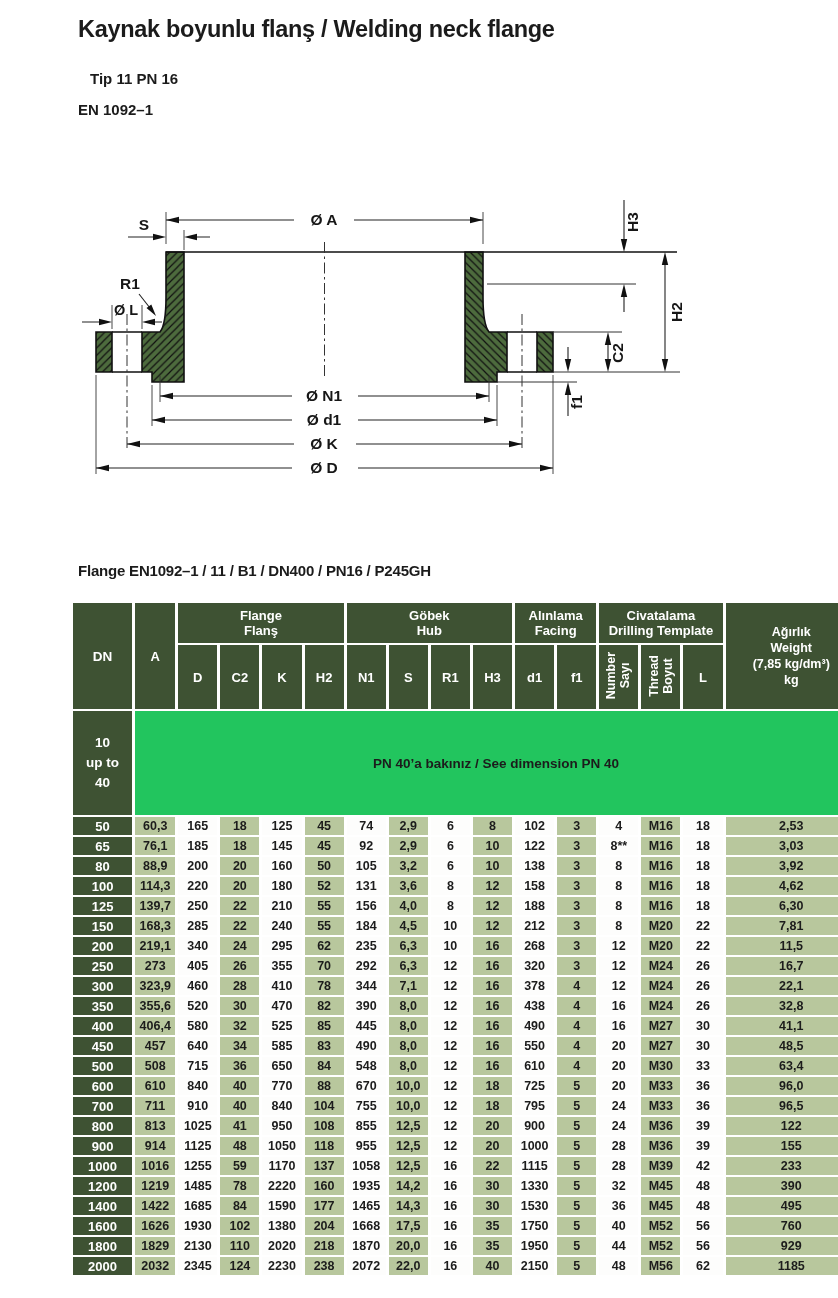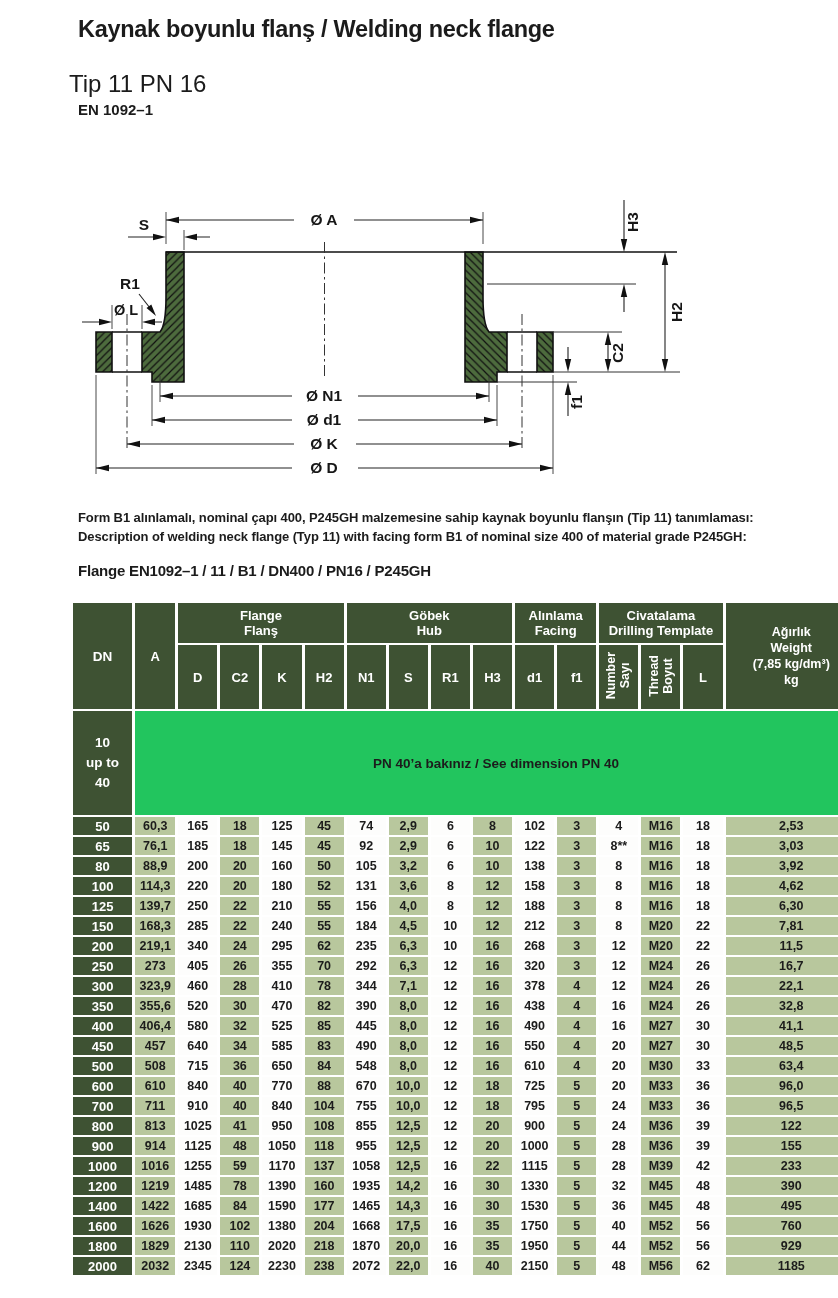--- a/index.html
+++ b/index.html
@@ -1,21 +1,21 @@
 <!DOCTYPE html>
 <html><head>
 <meta charset="utf-8">
 <style>
   * { margin:0; padding:0; box-sizing:border-box; }
   html,body { background:#fff; width:838px; height:1298px; overflow:hidden;
               font-family:"Liberation Sans","DejaVu Sans",sans-serif; color:#1b1b1b; }
   .page { width:838px; height:1298px; position:relative;margin-left:40px; }
 
   .h-title { position:absolute; left:38px; top:16px; font-size:23.5px; font-weight:bold; letter-spacing:-0.3px; }
-  .h-type  { position:absolute; left:29px; top:70px; font-size:24px; font-weight:normal; }
+  .h-type  { position:absolute; left:50px; top:70px; font-size:15px; font-weight:bold; }
   .h-std   { position:absolute; left:38px; top:101px; font-size:15px; font-weight:bold; }
 
   .diagram { position:absolute; left:40px; top:192px; }
 
   .desc { position:absolute; left:38px; top:508px; font-size:13px; font-weight:bold; line-height:19px; letter-spacing:-0.1px; }
   .designation { position:absolute; left:38px; top:562px; font-size:15px; font-weight:bold; letter-spacing:-0.2px; }
 
   table.dim { position:absolute; left:30px; top:601px; width:790px;
               border-collapse:separate; border-spacing:3px 2px; table-layout:fixed; }
   table.dim th, table.dim td { text-align:center; vertical-align:middle; padding:0; overflow:hidden; }
@@ -130,24 +130,20 @@
         <polygon points="528,180 524.8,167 531.2,167" fill="#111"></polygon>
       <text transform="translate(543,161) rotate(-90)" text-anchor="middle">C2</text>
 
       <path d="M488,155 V167 M488,203 V224" stroke="#222" stroke-width="1.1" fill="none"></path>
       <polygon points="488,180 484.8,167 491.2,167" fill="#111"></polygon>
         <polygon points="488,190 484.8,203 491.2,203" fill="#111"></polygon>
       <text transform="translate(502,210) rotate(-90)" text-anchor="middle">f1</text>
     </svg>
   </div>
 
-  <div class="desc">
-    <div>Form B1 alınlamalı, nominal çapı 400, P245GH malzemesine sahip kaynak boyunlu flanşın  (Tip 11) tanımlaması:</div>
-    <div>Description of welding neck flange (Typ 11) with facing form B1 of nominal size 400 of material grade P245GH:</div>
-  </div>
   <div class="designation">Flange EN1092–1 / 11 / B1 / DN400 / PN16 / P245GH</div>
 
   <table class="dim">
     <colgroup>
       <col style="width:59px">
         <col style="width:40px">
       <col style="width:39px">
         <col style="width:39px">
         <col style="width:39px">
         <col style="width:39px">
@@ -515,21 +511,21 @@
           <td class="c-white">28</td>
           <td class="c-green">M39</td>
           <td class="c-white">42</td>
           <td class="c-green">233</td>
         </tr>
         <tr>
           <td class="dn">1200</td>
           <td class="c-green">1219</td>
           <td class="c-white">1485</td>
           <td class="c-green">78</td>
-          <td class="c-white">1390</td>
+          <td class="c-white">2220</td>
           <td class="c-green">160</td>
           <td class="c-white">1935</td>
           <td class="c-green">14,2</td>
           <td class="c-white">16</td>
           <td class="c-green">30</td>
           <td class="c-white">1330</td>
           <td class="c-green">5</td>
           <td class="c-white">32</td>
           <td class="c-green">M45</td>
           <td class="c-white">48</td>

